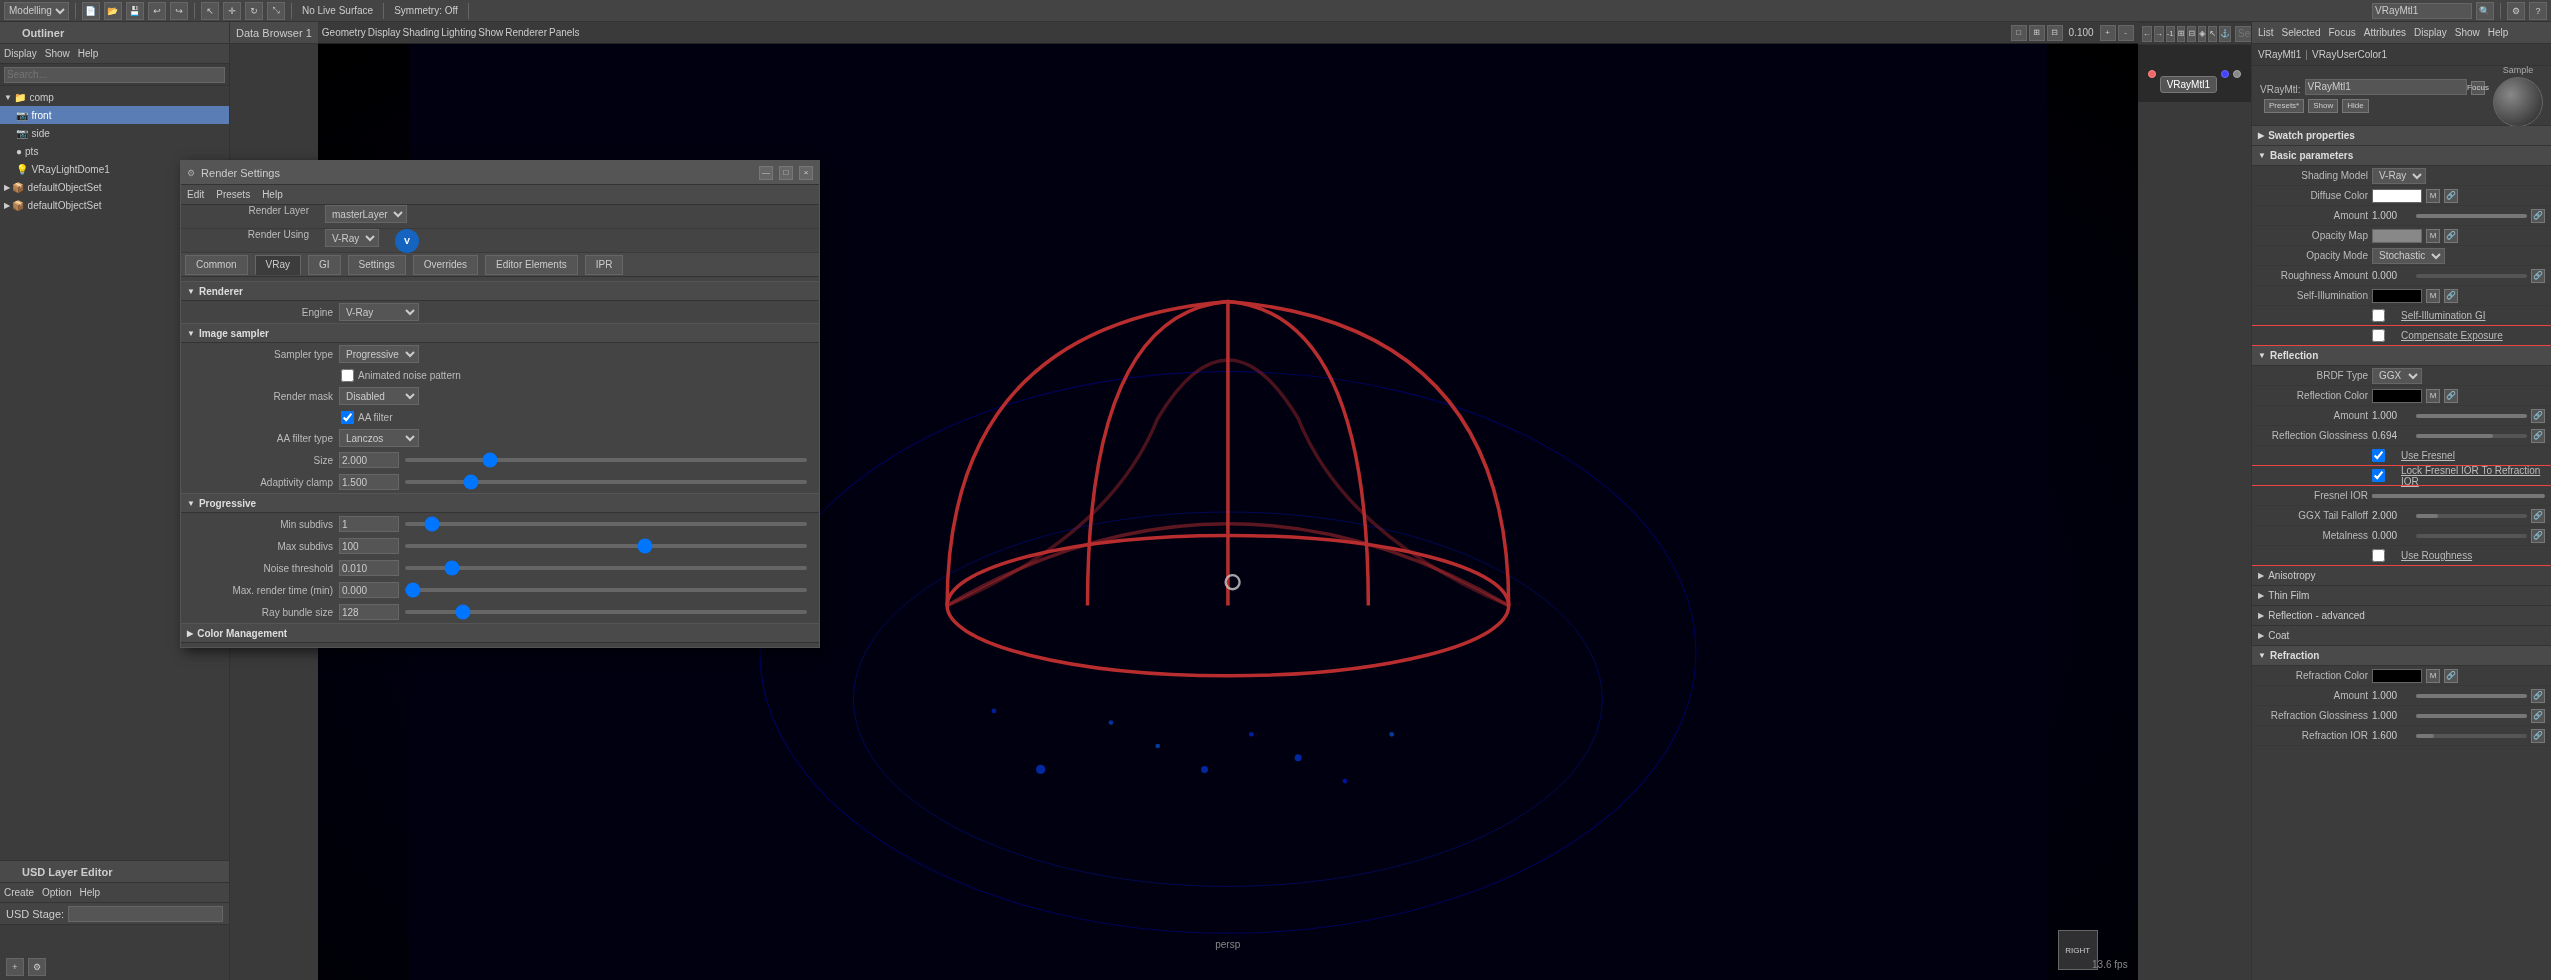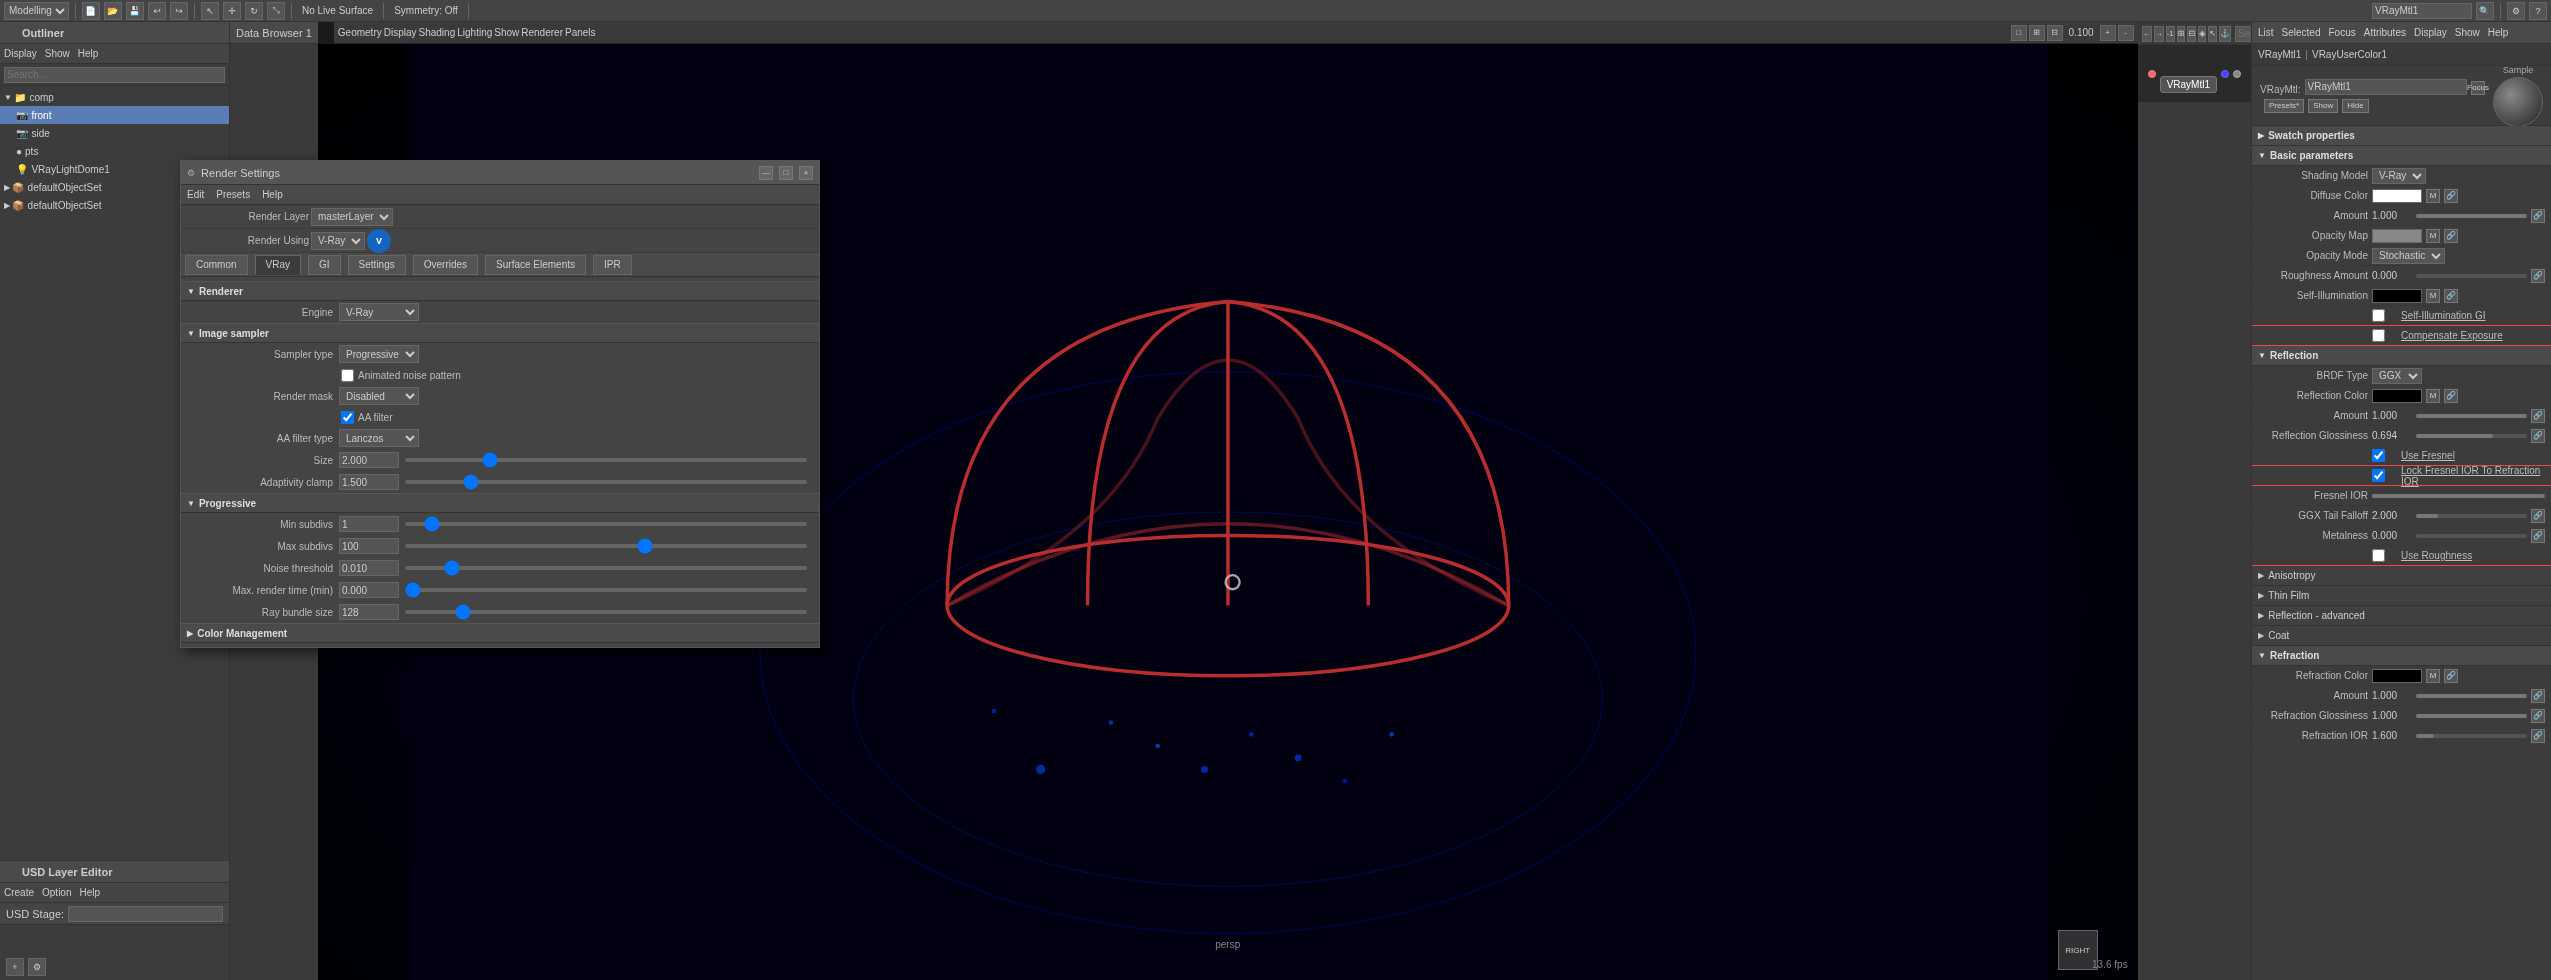--- a/index.html
+++ b/index.html
@@ -159,21 +159,20 @@
       height: 22px;
       background: #3a3a3a;
       display: flex;
       align-items: center;
       padding: 0 4px;
       gap: 2px;
       border-bottom: 1px solid #222;
       position: absolute;
       top: 0; left: 0; right: 0;
       z-index: 10;
-      margin-left: 16px;
     }
     .viewport-canvas {
       position: absolute;
       top: 22px; left: 0; right: 0; bottom: 0;
       background: radial-gradient(ellipse at 50% 60%, #0a0a2e 0%, #000010 60%, #000 100%);
       display: flex;
       align-items: center;
       justify-content: center;
     }
     .viewport-canvas svg {
@@ -278,23 +277,23 @@
       display: flex;
       align-items: center;
       padding: 0 6px;
       gap: 12px;
       border-bottom: 1px solid #333;
     }
     .dialog-menu-bar span { font-size: 10px; color: #ccc; cursor: pointer; }
     .dialog-row {
       height: 24px;
       display: flex;
-      align-items: center;
+      align-items: flex-start;
       padding: 0 8px;
-      gap: 2px;
+      gap: 16px;
       border-bottom: 1px solid #3a3a3a;
     }
     .dialog-row label { font-size: 10px; color: #bbb; min-width: 120px; text-align: right; }
     .dialog-select {
       background: #555; color: #ccc; border: 1px solid #666;
       height: 18px; font-size: 10px; padding: 0 2px;
     }
     .dialog-tabs {
       height: 24px;
       background: #4a4a4a;
@@ -980,21 +979,21 @@
     <div class="dialog-tab">
       <span>GI</span>
     </div>
     <div class="dialog-tab">
       <span>Settings</span>
     </div>
     <div class="dialog-tab">
       <span>Overrides</span>
     </div>
     <div class="dialog-tab">
-      <span>Surface Elements</span>
+      <span>Editor Elements</span>
     </div>
     <div class="dialog-tab">
       <span>IPR</span>
     </div>
   </div>
 
   <div class="dialog-body">
 
     <div class="section-header">
       <span class="arrow">▼</span>

